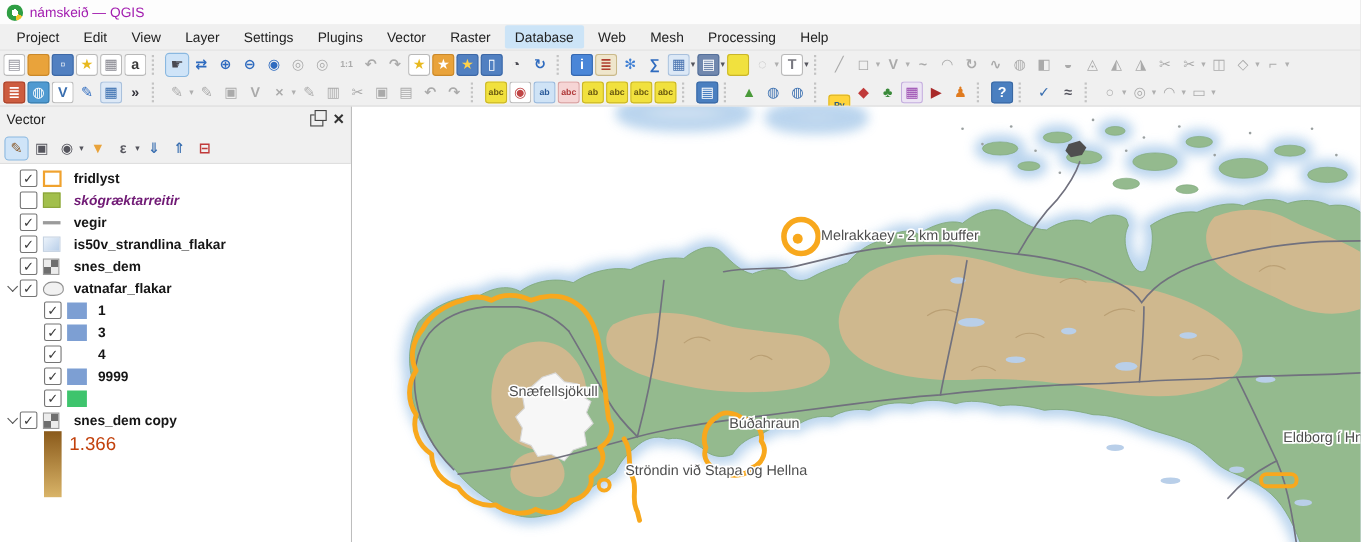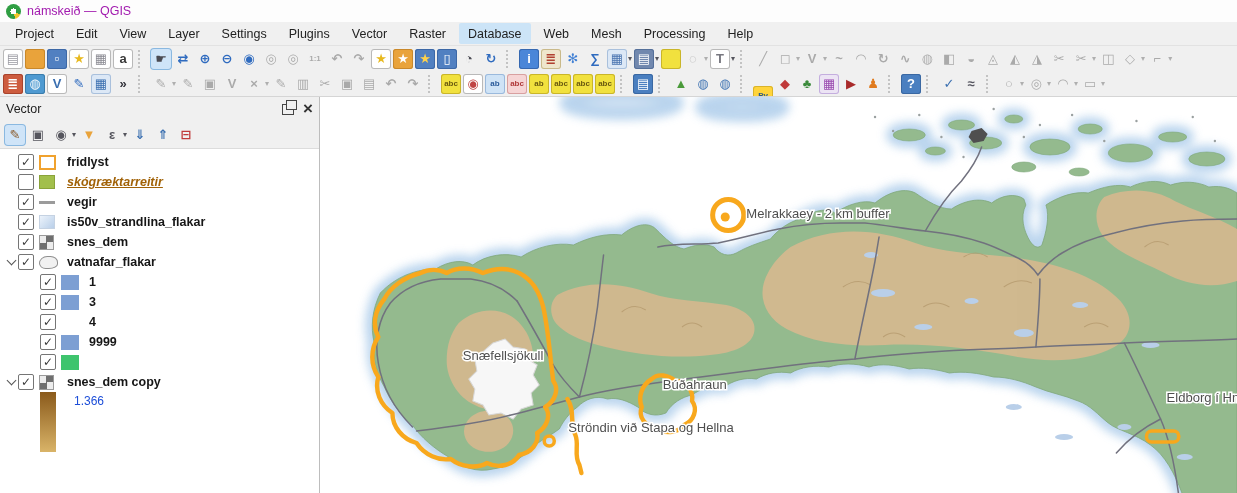--- a/index.html
+++ b/index.html
@@ -57,27 +57,27 @@
   .sw-outline-orange i{width:13px;height:11px;border:2px solid #f0a22e;background:#fff;}
   .sw-fill-olivegreen i{width:14px;height:12px;background:#a2bf4c;border:1px solid #8aa33a;}
   .sw-fill-bluegrad i{width:14px;height:12px;background:linear-gradient(135deg,#ecf3fb,#b9cfe9);border:1px solid #c5d2e2;}
   .sw-raster i{width:13px;height:13px;border:1px solid #9a9a9a;
      background:conic-gradient(#6f6f6f 0 25%,#ececec 0 50%,#6f6f6f 0 75%,#ececec 0);}
   .sw-poly-gray i{width:17px;height:11px;border:1.5px solid #8f8f8f;background:#f1f1f1;border-radius:50% 45% 55% 40%/65% 55% 45% 50%;}
   .sw-fill-blue i{width:18px;height:15px;background:#7d9fd3;}
   .sw-fill-white i{width:18px;height:15px;background:#ffffff;}
   .sw-fill-green i{width:18px;height:15px;background:#3ec46d;}
   .lbl{font-weight:600;color:#161616;white-space:nowrap;}
-  .lbl.muted{color:#a16207;font-style:italic;text-decoration:underline;}
+  .lbl.muted{color:#701a75;font-style:italic;}
   .lbl.muted-olive{color:#6b6b52;font-style:italic;text-decoration:underline;}
   .trow.child{padding-left:40px;}
   .band-row{padding-left:40px;height:18px;display:flex;align-items:center;font-size:12px;color:#222;}
   .ramp-row{padding-left:40px;display:flex;align-items:flex-start;}
   .ramp{width:16px;height:60px;background:linear-gradient(#8a5a1b,#d9b468);}
-  .ramp-label{font-size:12px;color:#1d4ed8;margin-left:18px;margin-top:2px;}
+  .ramp-label{font-size:17px;color:#c2410c;margin-left:7px;margin-top:2px;}
 
   
   .map-wrap{flex:1;position:relative;background:#ffffff;}
   .map-wrap svg{position:absolute;inset:0;width:100%;height:100%;}
   .map-label{font-size:13px;font-weight:500;fill:#4f4f4f;paint-order:stroke;stroke:#ffffff;stroke-width:3px;
      font-family:"Liberation Sans","DejaVu Sans",sans-serif;}
 </style>
 </head>
 <body>
 

